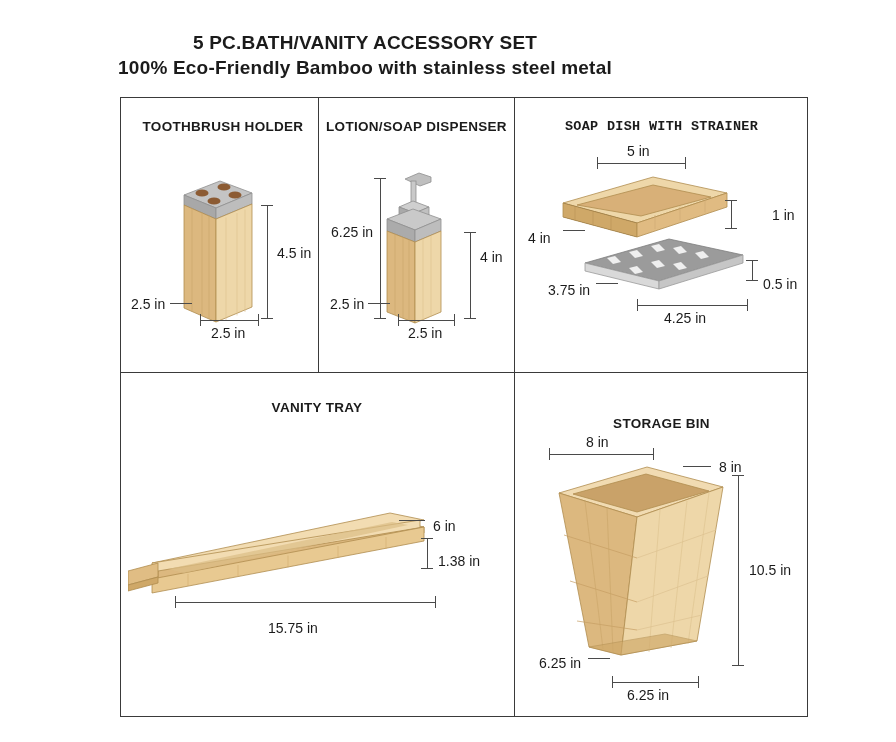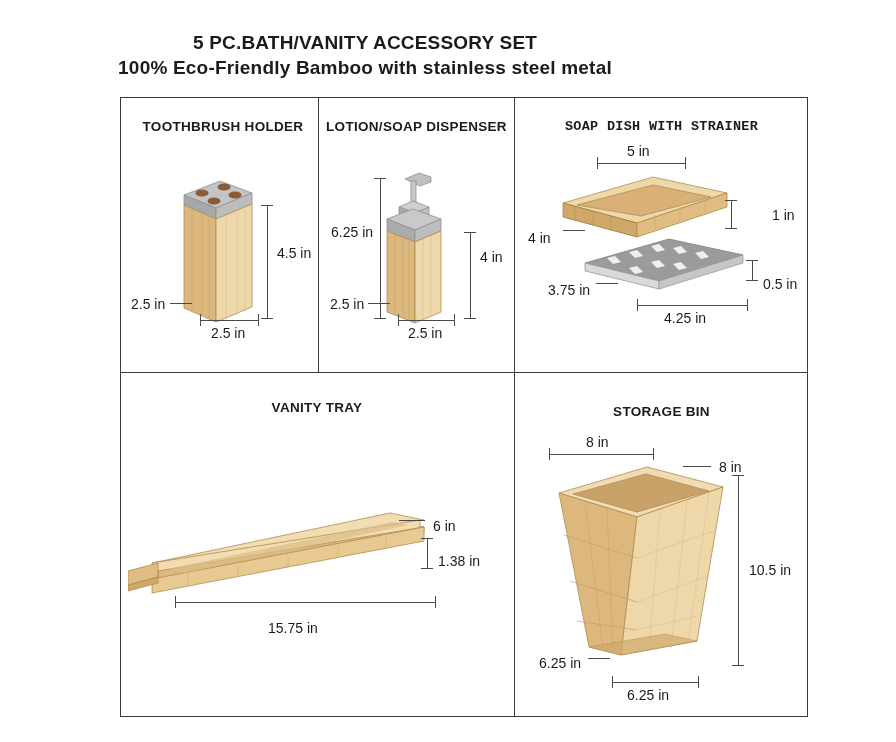--- a/index.html
+++ b/index.html
@@ -311,21 +311,21 @@
   <div class="dline-v" style="left:427px;top:538px;height:30px;"></div>
   <div class="tick-h" style="left:421px;top:538px;width:12px;"></div>
   <div class="tick-h" style="left:421px;top:568px;width:12px;"></div>
   <div class="dim" style="left:438px;top:553px;">1.38 in</div>
 
   <div class="dline-h" style="left:175px;top:602px;width:260px;"></div>
   <div class="tick-v" style="left:175px;top:596px;height:12px;"></div>
   <div class="tick-v" style="left:435px;top:596px;height:12px;"></div>
   <div class="dim" style="left:268px;top:620px;">15.75 in</div>
 
-  <div class="cell-label" style="left:515px;top:404px;width:293px;">STORAGE BIN</div>
+  <div class="cell-label" style="left:515px;top:416px;width:293px;">STORAGE BIN</div>
 
   <div class="obj" style="left:545px;top:455px;width:220px;height:235px;">
     <svg width="220" height="235" viewBox="0 0 220 235">
 
       <polygon points="14,38 102,12 178,32 92,62" fill="#f1dbb2" stroke="#b08d4f" stroke-width="0.8"></polygon>
 
       <polygon points="28,39 101,19 164,36 92,57" fill="#c9a269" stroke="#b08d4f" stroke-width="0.8"></polygon>
 
       <polygon points="14,38 92,62 76,200 44,192" fill="#dcb87f" stroke="#b08d4f" stroke-width="0.8"></polygon>
 

